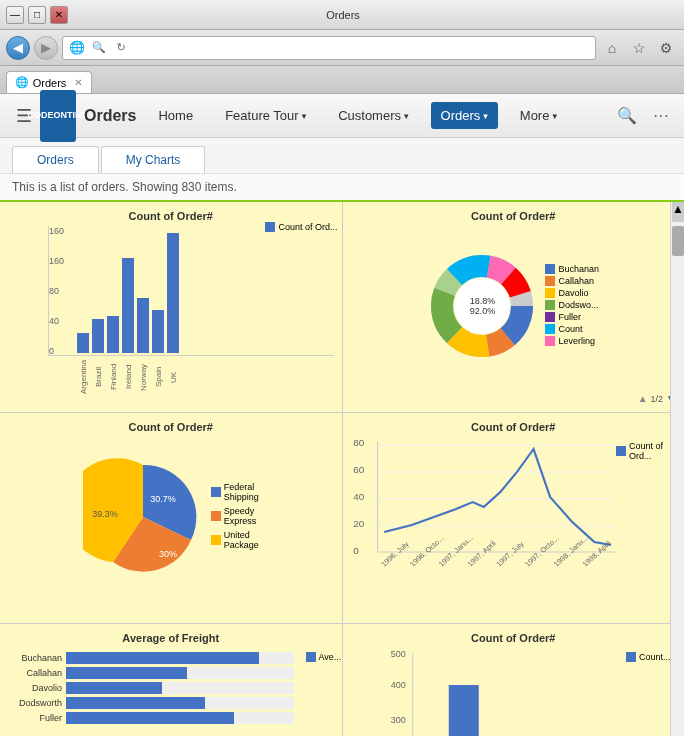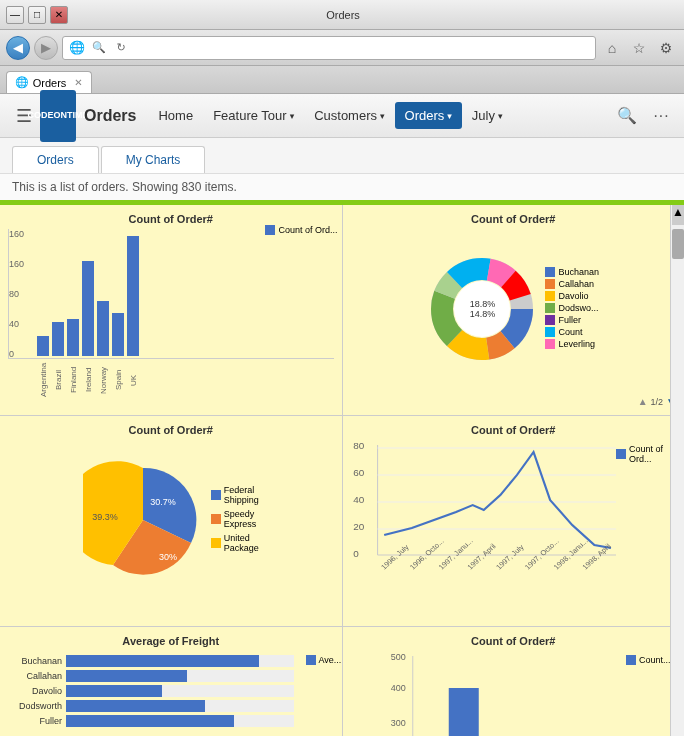--- a/index.html
+++ b/index.html
@@ -83,21 +83,21 @@
       display: flex;
       align-items: center;
       padding: 0 8px;
       gap: 0;
     }
     .hamburger { width: 32px; height: 32px; display: flex; align-items: center; justify-content: center; color: #555; font-size: 18px; cursor: pointer; }
     .logo { display: flex; align-items: center; margin-right: 8px; }
     .logo-icon { width: 36px; height: 52px; background: #1a5fa0; border-radius: 3px; display: flex; flex-direction: row; align-items: center; justify-content: center; }
     .logo-icon-text { color: white; font-size: 9px; font-weight: bold; line-height: 1.1; text-align: center; }
     .app-title { font-size: 16px; font-weight: bold; color: #333; margin-right: 12px; }
-    .nav-menu { display: flex; align-items: center; gap: 0; flex: 1; }
+    .nav-menu { display: flex; align-items: center; gap: 12px; flex: 1; }
     .nav-item {
       padding: 6px 10px;
       font-size: 13px;
       color: #333;
       cursor: pointer;
       border-radius: 3px;
       display: flex;
       align-items: center;
       gap: 3px;
       white-space: nowrap;
@@ -126,21 +126,21 @@
       color: #1a5fa0;
       margin-right: 2px;
     }
     .page-tab.active { background: #1a5fa0; color: white; border-color: #1a5fa0; }
     .page-tab:not(.active) { background: white; }
 
     
     .info-bar {
       padding: 6px 12px;
       background: #fafafa;
-      border-bottom: 5px solid #84cc16;
+      border-bottom: 2px solid #84cc16;
       font-size: 12px;
       color: #555;
     }
 
     
     .charts-grid {
       display: grid;
       grid-template-columns: 1fr 1fr;
       gap: 1px;
       background: #ccc;
@@ -248,21 +248,21 @@
       </div>
       <div class="nav-item">
         <span>Customers</span>
         <span class="nav-dropdown-arrow">▾</span>
       </div>
       <div class="nav-item active">
         <span>Orders</span>
         <span class="nav-dropdown-arrow">▾</span>
       </div>
       <div class="nav-item">
-        <span>July</span>
+        <span>More</span>
         <span class="nav-dropdown-arrow">▾</span>
       </div>
     </nav>
     <div class="nav-right">
       <div class="nav-icon-btn">🔍</div>
       <div class="nav-icon-btn">···</div>
     </div>
   </div>
 
   <div class="page-tabs">
@@ -278,21 +278,21 @@
     <span>This is a list of orders. Showing 830 items.</span>
   </div>
 
   <div class="charts-section">
     <div style="position:relative;">
       <div class="charts-grid">
 
         <div class="chart-cell">
           <div class="chart-title">Count of Order#</div>
           <div style="display:flex; height:160px;">
-            <div style="flex:1; position:relative;">
+            <div style="flex:1; position:relative;margin-left:40px;">
               <div class="bar-chart-area">
                 <div class="y-axis">
                   <span>160</span>
                   <span>160</span>
                   <span>80</span>
                   <span>40</span>
                   <span>0</span>
                 </div>
                 <div class="bar" style="height:20px;"></div>
                 <div class="bar" style="height:34px;"></div>
@@ -342,21 +342,21 @@
                 <circle cx="55" cy="55" r="40" fill="none" stroke="#00B0F0" stroke-width="22" stroke-dasharray="37 214" stroke-dashoffset="-158"></circle>
 
                 <circle cx="55" cy="55" r="40" fill="none" stroke="#FF69B4" stroke-width="22" stroke-dasharray="22 229" stroke-dashoffset="-195"></circle>
 
                 <circle cx="55" cy="55" r="40" fill="none" stroke="#FF0000" stroke-width="22" stroke-dasharray="22 229" stroke-dashoffset="-217"></circle>
 
                 <circle cx="55" cy="55" r="28" fill="white"></circle>
               </svg>
               <div style="position:absolute; top:50%; left:50%; transform:translate(-50%,-50%); text-align:center; font-size:9px; color:#333;">
                 <div>18.8%</div>
-                <div>14.8%</div>
+                <div>92.0%</div>
               </div>
             </div>
             <div class="donut-legend">
               <div class="legend-item">
                 <div class="legend-color" style="background:#4472C4;"></div>
                 <span>Buchanan</span>
               </div>
               <div class="legend-item">
                 <div class="legend-color" style="background:#ED7D31;"></div>
                 <span>Callahan</span>

